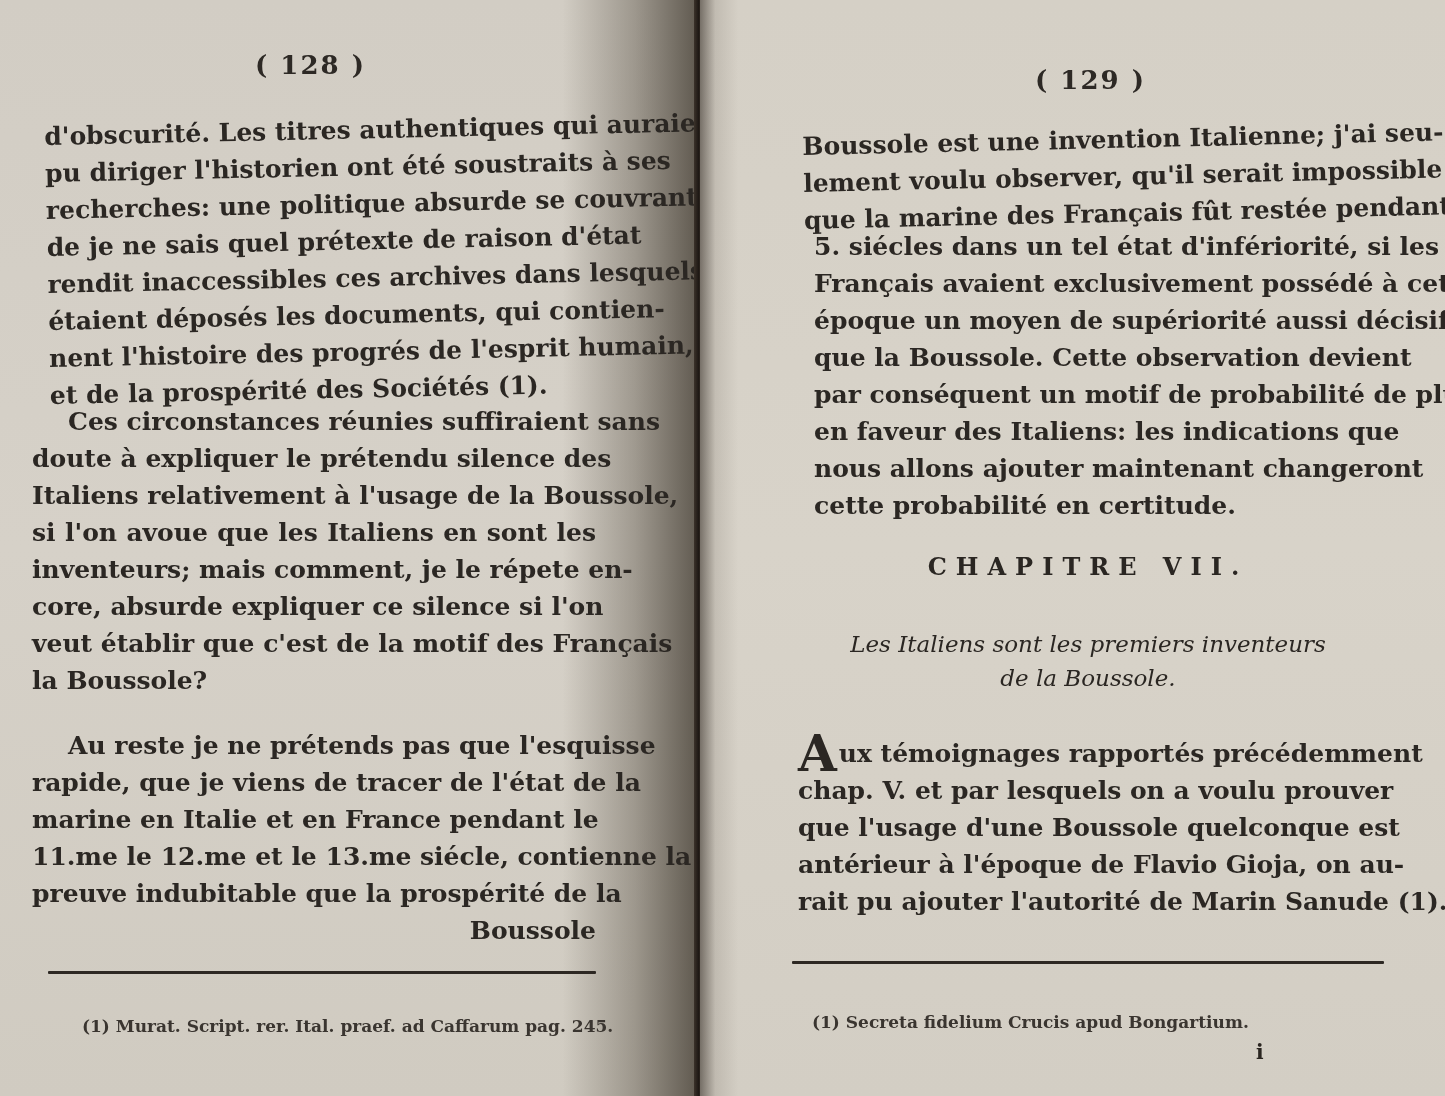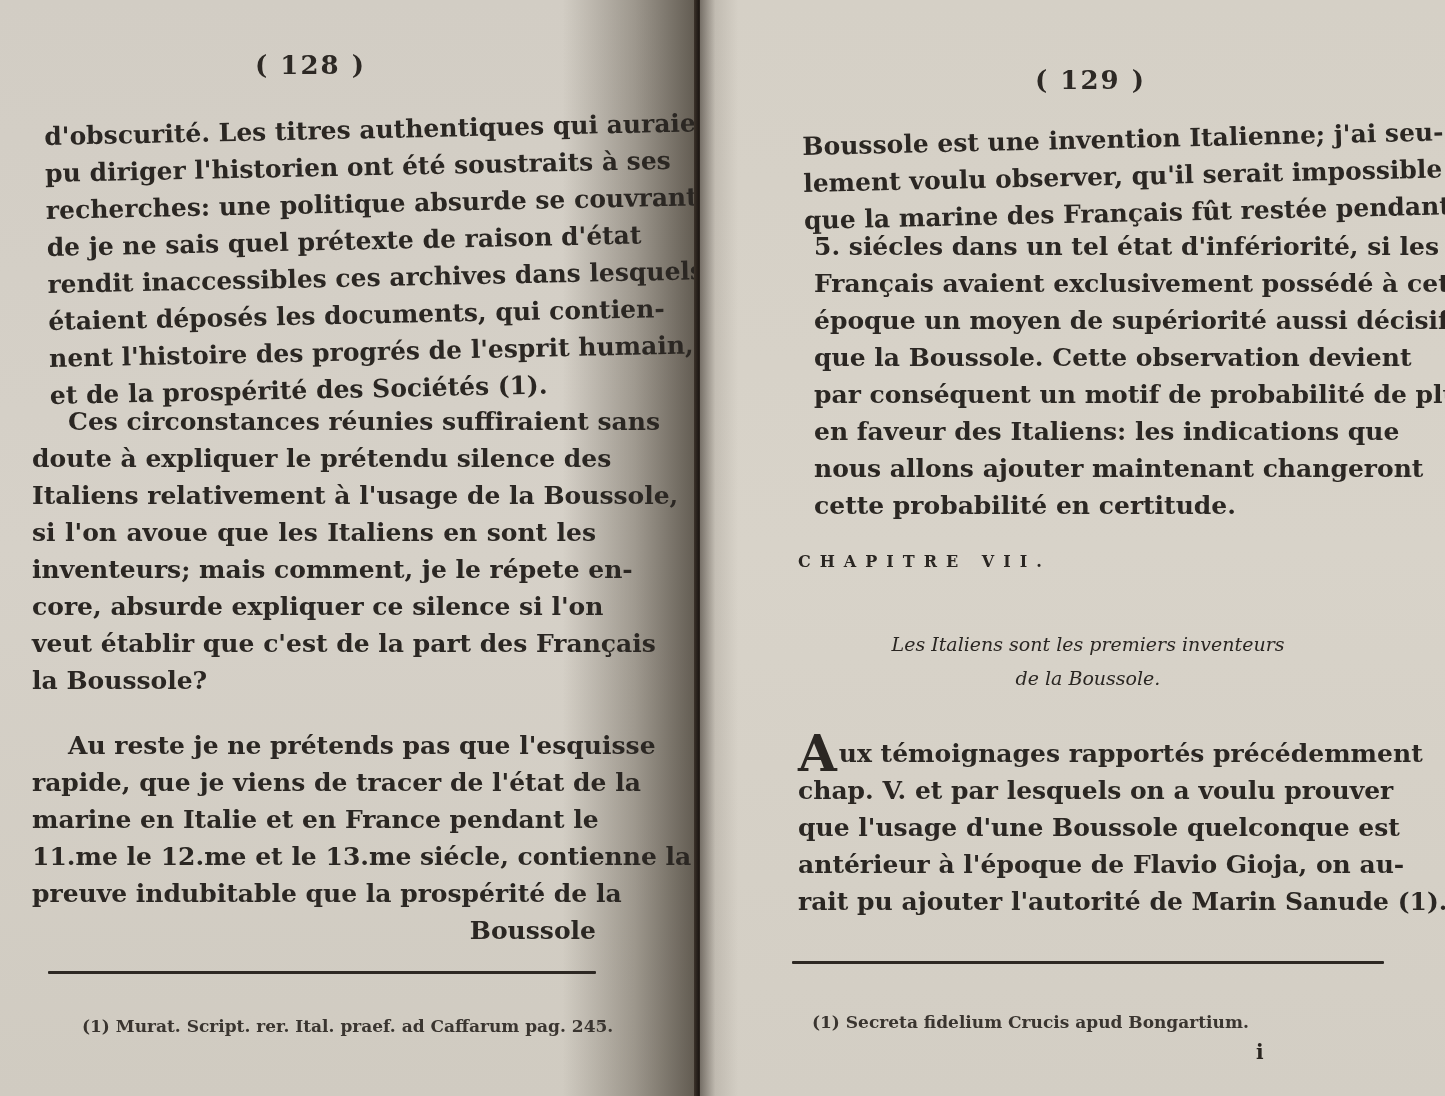--- a/index.html
+++ b/index.html
@@ -71,29 +71,30 @@
   .text-block .line.last {
     text-align-last: left;
   }
   .text-block .line.right {
     text-align: right;
     text-align-last: right;
   }
   .indent { padding-left: 36px; }
   .chapter-heading {
     position: absolute;
-    font-size: 16px;
+    font-size: 24px;
     letter-spacing: 9px;
     font-weight: 600;
     color: #2a2622;
+    text-align: center;
   }
   .chapter-subtitle {
     position: absolute;
     font-style: italic;
-    font-size: 19px;
+    font-size: 23px;
     line-height: 34px;
     text-align: center;
     font-weight: 500;
     color: #2a2622;
   }
   .dropcap {
     font-size: 50px;
     line-height: 30px;
     float: left;
     margin-right: 2px;
@@ -139,21 +140,21 @@
       <span class="line last">et de la prospérité des Sociétés (1).</span>
     </div>
 
     <div class="text-block" style="left:32px; top:403px; width:564px;">
       <span class="line indent">Ces circonstances réunies suffiraient sans</span>
       <span class="line">doute à expliquer le prétendu silence des</span>
       <span class="line">Italiens relativement à l'usage de la Boussole,</span>
       <span class="line">si l'on avoue que les Italiens en sont les</span>
       <span class="line">inventeurs; mais comment, je le répete en-</span>
       <span class="line">core, absurde expliquer ce silence si l'on</span>
-      <span class="line">veut établir que c'est de la part des Français</span>
+      <span class="line">veut établir que c'est de la motif des Français</span>
       <span class="line last">la Boussole?</span>
     </div>
 
     <div class="text-block" style="left:32px; top:727px; width:564px;">
       <span class="line indent">Au reste je ne prétends pas que l'esquisse</span>
       <span class="line">rapide, que je viens de tracer de l'état de la</span>
       <span class="line">marine en Italie et en France pendant le</span>
       <span class="line">11.me le 12.me et le 13.me siécle, contienne la</span>
       <span class="line">preuve indubitable que la prospérité de la</span>
       <span class="line right">Boussole</span>

